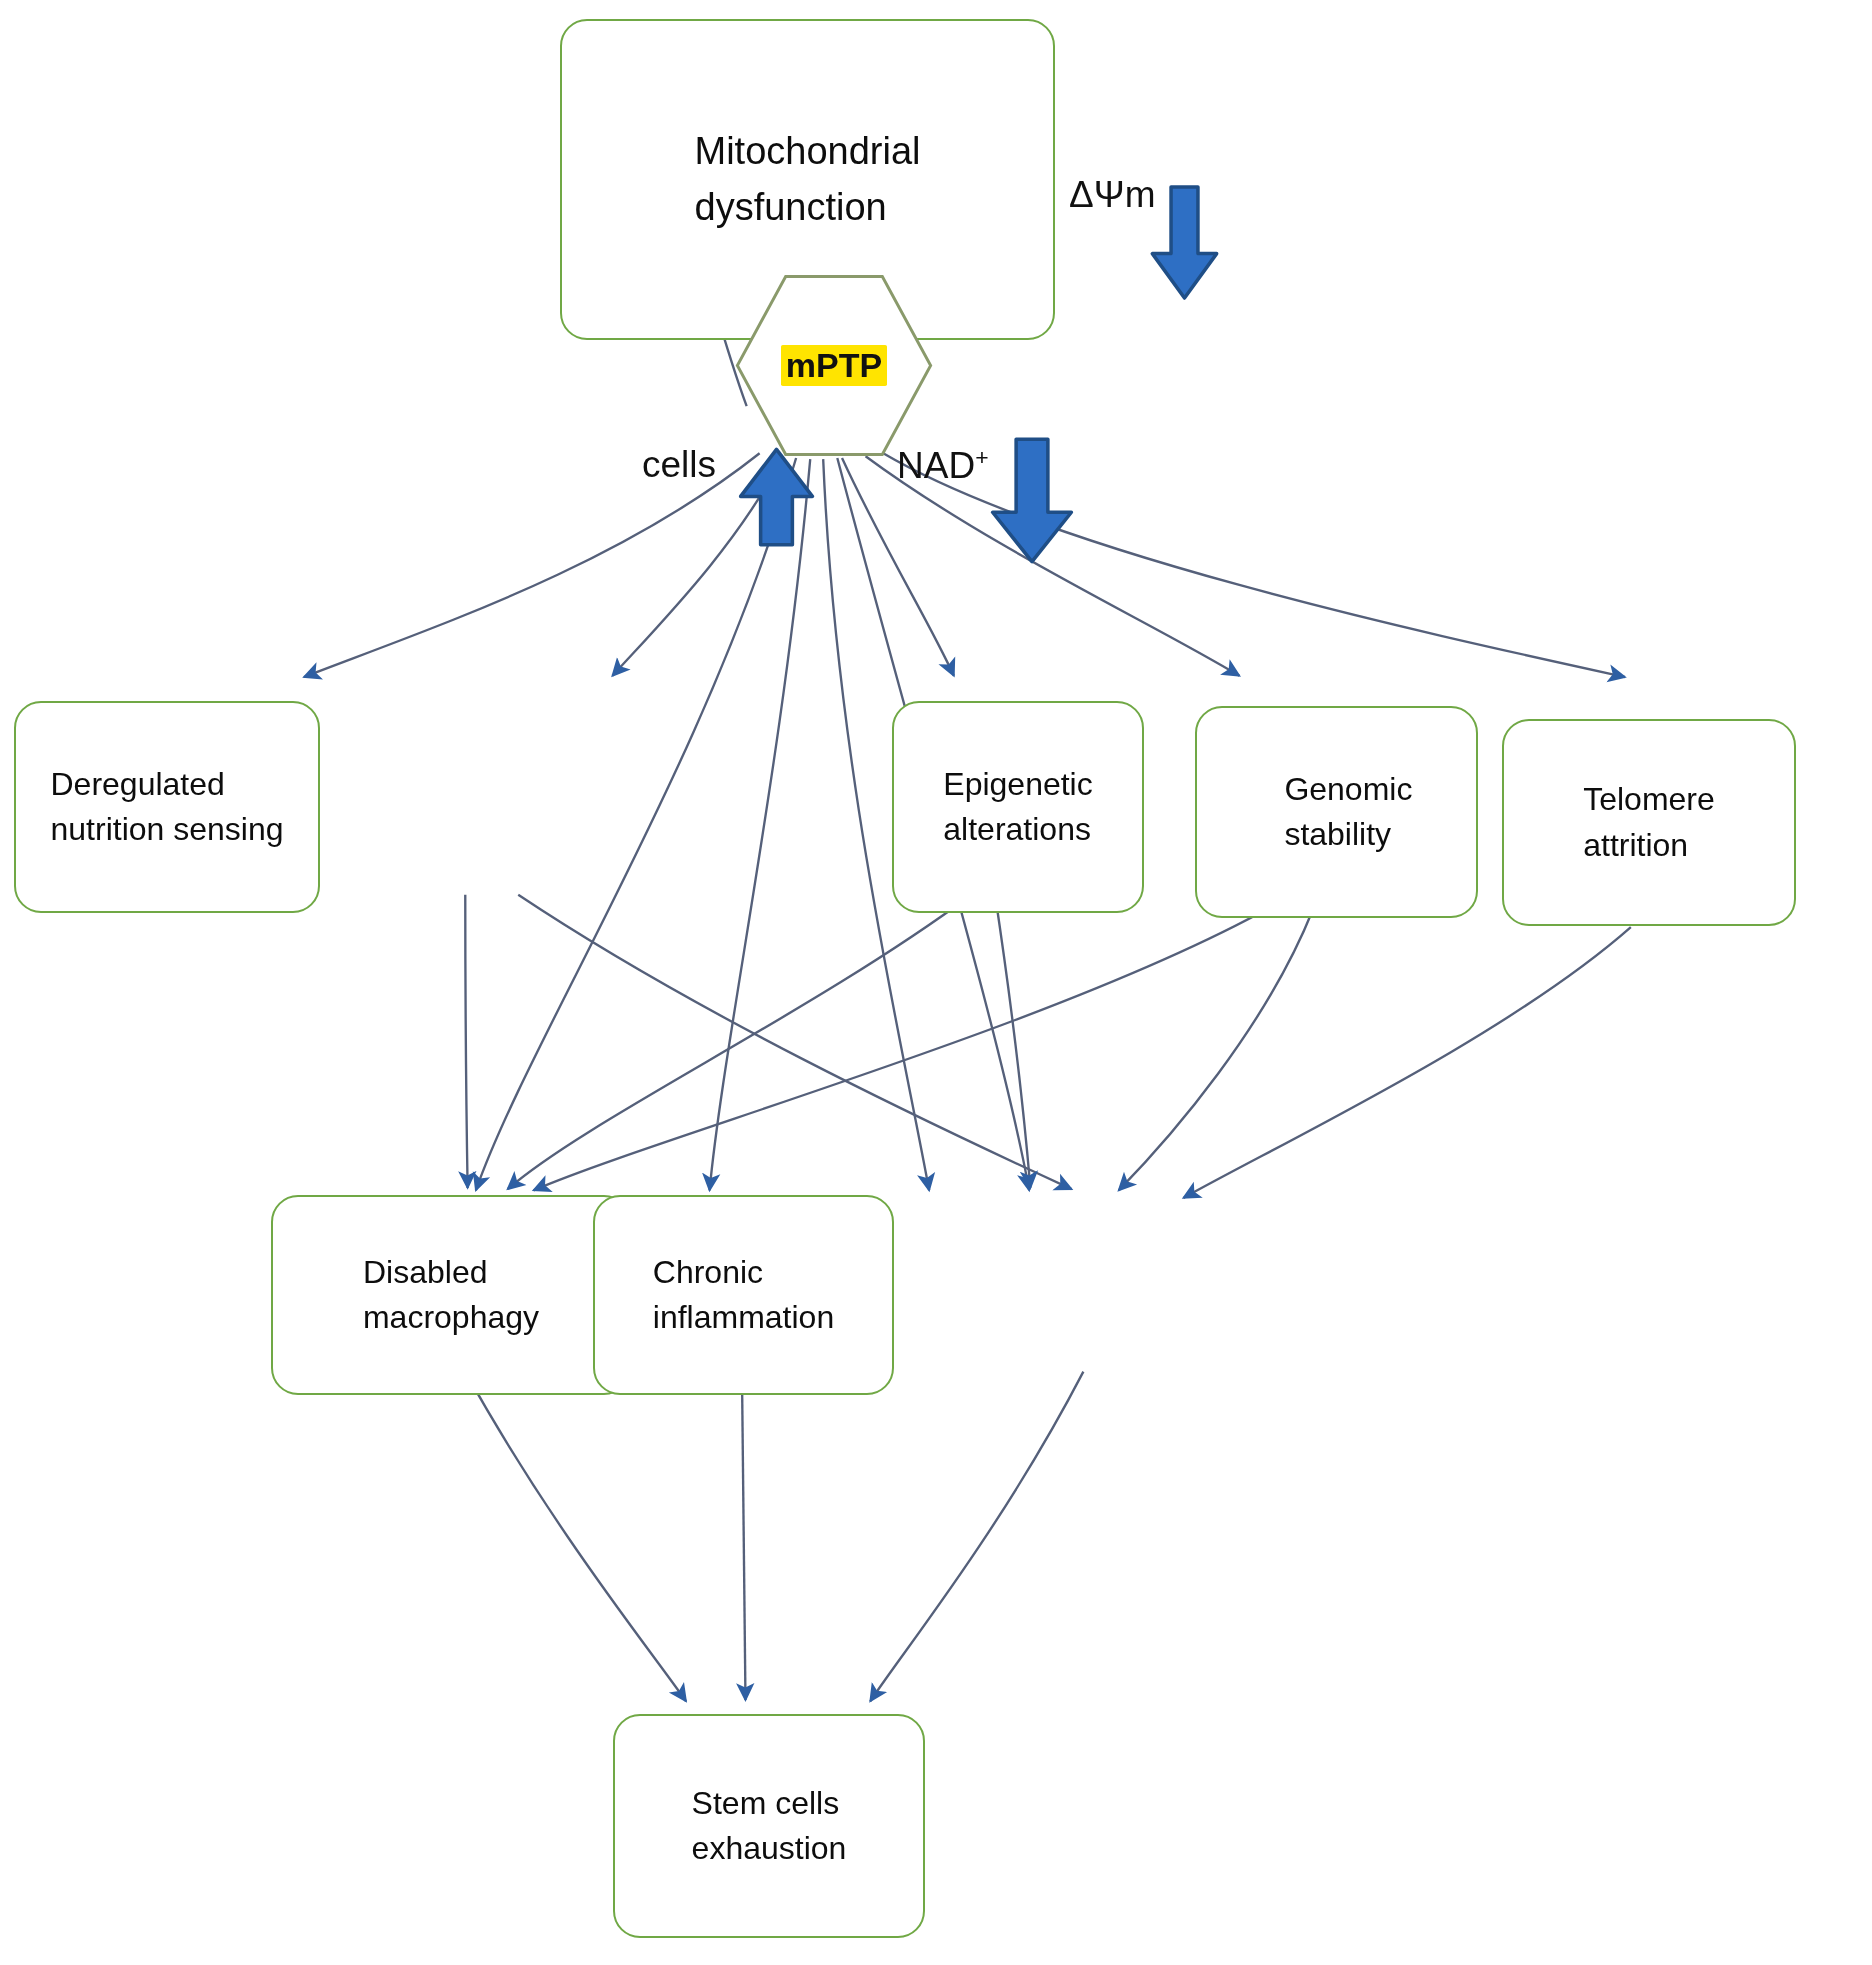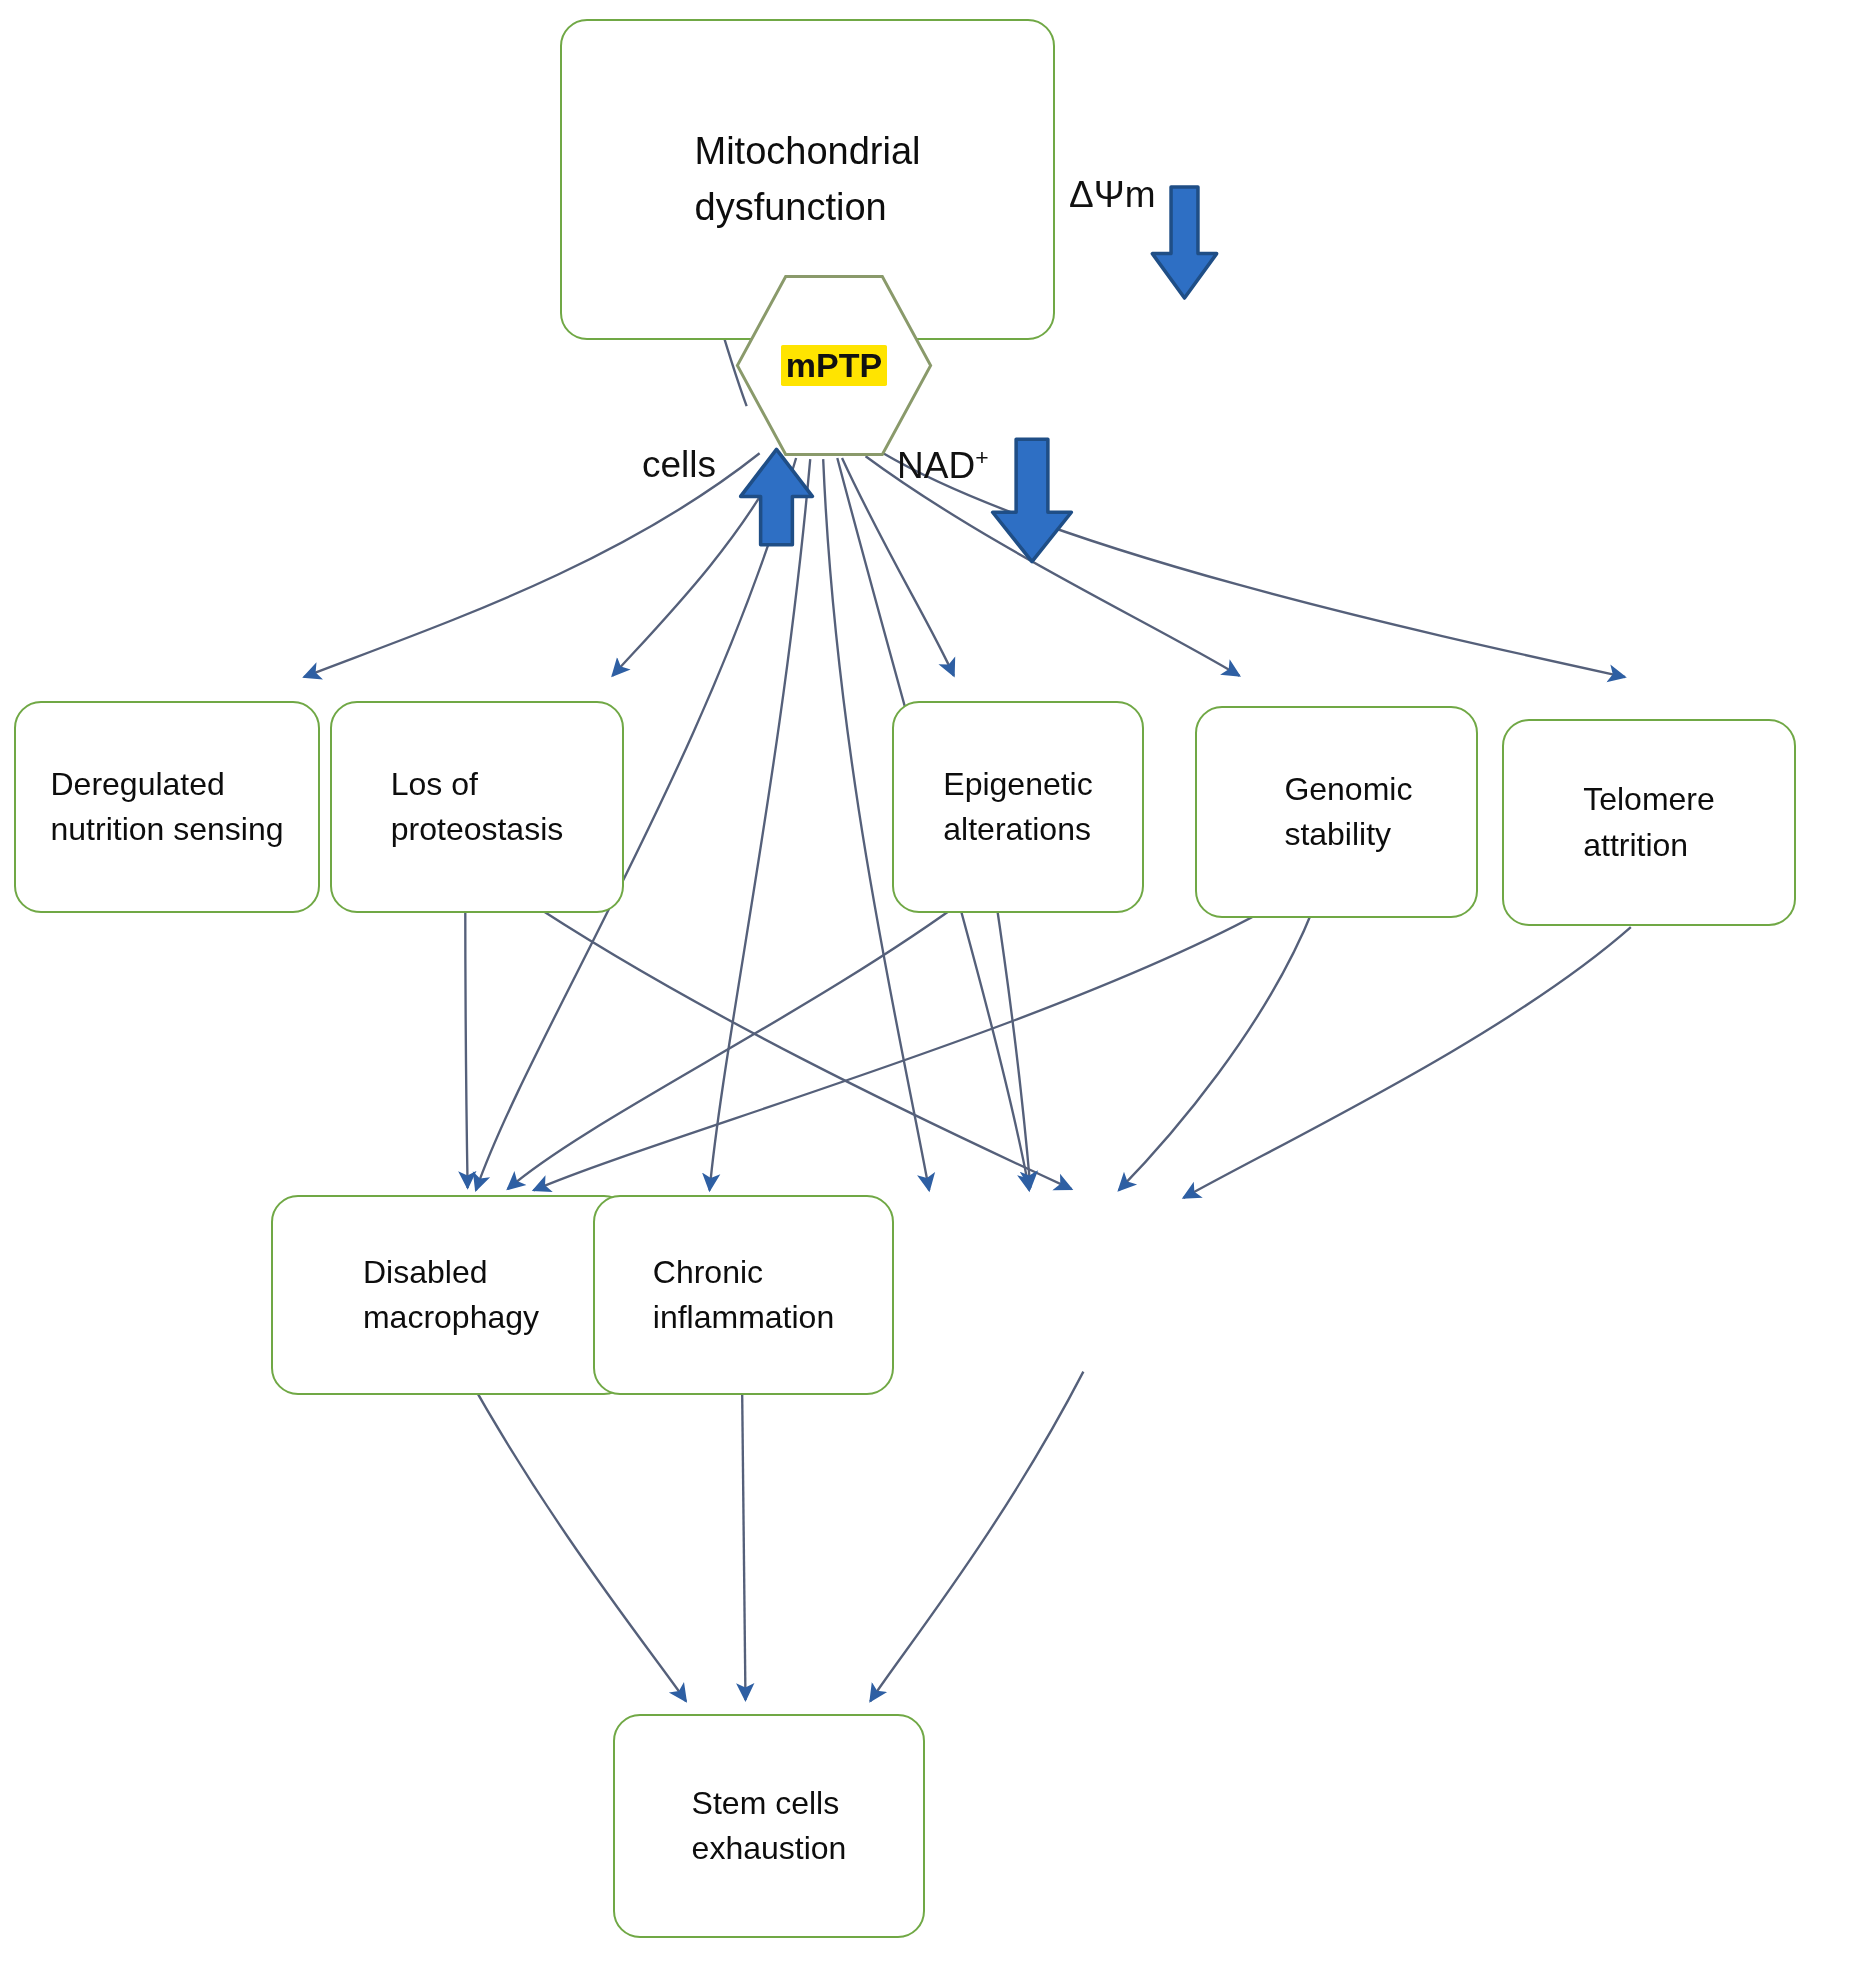--- a/index.html
+++ b/index.html
@@ -174,24 +174,20 @@
     <svg width="84" height="127" viewBox="0 0 142 216" xmlns="http://www.w3.org/2000/svg">
       <path d="M44,4 L98,4 L98,128 L138,128 L71,212 L4,128 L44,128 Z" fill="#2e6fc4" stroke="#1f4e86" stroke-width="6" stroke-linejoin="round"></path>
     </svg>
   </div>
 
   <div class="node" style="left:14px; top:701px; width:306px; height:212px;">
     <span class="lbl">Deregulated
 nutrition sensing</span>
   </div>
 
-  <div class="node" style="left:330px; top:701px; width:294px; height:212px;">
-    <span class="lbl">Los of
-proteostasis</span>
-  </div>
 
   <div class="node" style="left:892px; top:701px; width:252px; height:212px;">
     <span class="lbl">Epigenetic
 alterations</span>
   </div>
 
   <div class="node" style="left:1195px; top:706px; width:283px; height:212px;padding-left:32px;">
     <span class="lbl">Genomic
 stability</span>
   </div>

